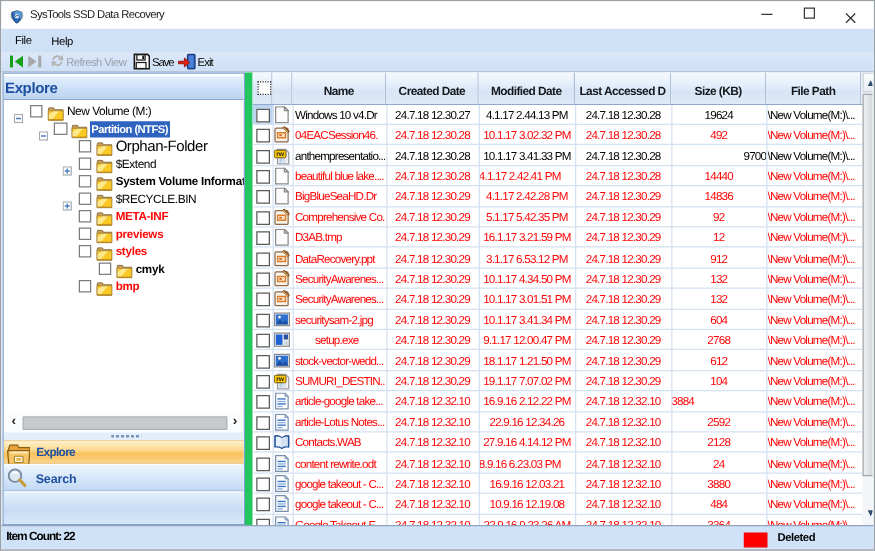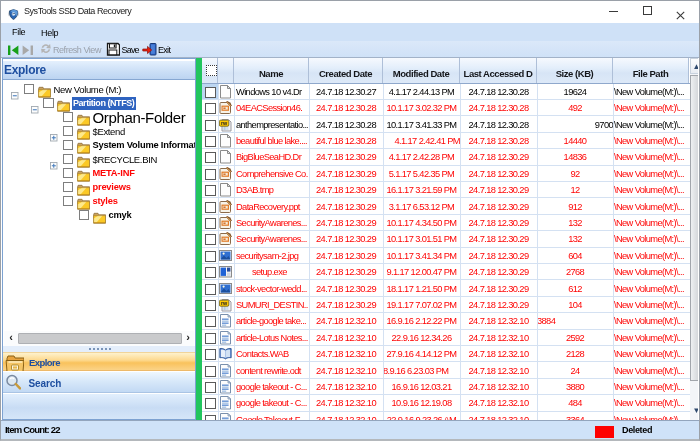--- a/index.html
+++ b/index.html
@@ -103,21 +103,21 @@
       </div>
 <div class="abs" style="left:0;top:51px;width:192px;height:14px">
         <div class="abs" style="left:59.5px;top:1.5px;width:10.5px;height:10.5px;background:#fff;border:1px solid #7e7e7e"></div>
         <div class="abs" style="left:73.5px;top:1.5px"><svg width="13" height="12" viewBox="0 0 13 12">
             <path d="M0.6 3.2 l0.5 -1.9 h3.9 l0.7 1.5 h6.8 v8.3 h-11.9 z" fill="#c9a25e" stroke="#8f6f3a" stroke-width="0.8"></path>
             <path d="M0.6 3.6 h11.9 v7.5 h-11.9 z" fill="#fbc926"></path>
             <path d="M0.6 6.5 l5 -2.9 h4 l-6.5 7.5 h-2.5 z" fill="#fde98c"></path>
             <path d="M0.6 10.2 h11.9 v0.9 h-11.9 z" fill="#d89a10"></path>
             <path d="M0.6 3.6 h11.9 v7.5 h-11.9 z" fill="none" stroke="#a8843a" stroke-width="0.7"></path>
           </svg></div>
-        <div class="abs ttxt" style="left:89.5px;top:1px;font-size:15px;letter-spacing:-0.35px;color:#000;">Orphan-Folder</div>
+        <div class="abs ttxt" style="left:89.5px;top:1px;font-size:12px;letter-spacing:-0.35px;color:#000;">Orphan-Folder</div>
       </div>
 <div class="abs" style="left:0;top:65px;width:192px;height:14px">
         <div class="abs" style="left:47px;top:4px"><svg width="8" height="8" viewBox="0 0 8 8">
             <rect x="0.5" y="0.5" width="6.5" height="6.5" fill="#fdfdfd" stroke="#a0a8b0" stroke-width="0.9"></rect>
             <path d="M1.8 3.75 h4" stroke="#4a80c0" stroke-width="1.1"></path>
             <path d="M3.75 1.8 v4" stroke="#4a80c0" stroke-width="1.1"></path>
           </svg></div>
         <div class="abs" style="left:59.5px;top:1.5px;width:10.5px;height:10.5px;background:#fff;border:1px solid #7e7e7e"></div>
         <div class="abs" style="left:73.5px;top:1.5px"><svg width="13" height="12" viewBox="0 0 13 12">
             <path d="M0.6 3.2 l0.5 -1.9 h3.9 l0.7 1.5 h6.8 v8.3 h-11.9 z" fill="#c9a25e" stroke="#8f6f3a" stroke-width="0.8"></path>
@@ -191,20 +191,31 @@
 <div class="abs" style="left:16px;top:149px;width:192px;height:14px">
         <div class="abs" style="left:59.5px;top:1.5px;width:10.5px;height:10.5px;background:#fff;border:1px solid #7e7e7e"></div>
         <div class="abs" style="left:73.5px;top:1.5px"><svg width="13" height="12" viewBox="0 0 13 12">
             <path d="M0.6 3.2 l0.5 -1.9 h3.9 l0.7 1.5 h6.8 v8.3 h-11.9 z" fill="#c9a25e" stroke="#8f6f3a" stroke-width="0.8"></path>
             <path d="M0.6 3.6 h11.9 v7.5 h-11.9 z" fill="#fbc926"></path>
             <path d="M0.6 6.5 l5 -2.9 h4 l-6.5 7.5 h-2.5 z" fill="#fde98c"></path>
             <path d="M0.6 10.2 h11.9 v0.9 h-11.9 z" fill="#d89a10"></path>
             <path d="M0.6 3.6 h11.9 v7.5 h-11.9 z" fill="none" stroke="#a8843a" stroke-width="0.7"></path>
           </svg></div>
         <div class="abs ttxt" style="left:89.5px;top:1px;font-size:9.3px;letter-spacing:-0.2px;font-weight:bold;color:#000;">cmyk</div>
+      </div>
+<div class="abs" style="left:0;top:163px;width:192px;height:14px">
+        <div class="abs" style="left:59.5px;top:1.5px;width:10.5px;height:10.5px;background:#fff;border:1px solid #7e7e7e"></div>
+        <div class="abs" style="left:73.5px;top:1.5px"><svg width="13" height="12" viewBox="0 0 13 12">
+            <path d="M0.6 3.2 l0.5 -1.9 h3.9 l0.7 1.5 h6.8 v8.3 h-11.9 z" fill="#c9a25e" stroke="#8f6f3a" stroke-width="0.8"></path>
+            <path d="M0.6 3.6 h11.9 v7.5 h-11.9 z" fill="#fbc926"></path>
+            <path d="M0.6 6.5 l5 -2.9 h4 l-6.5 7.5 h-2.5 z" fill="#fde98c"></path>
+            <path d="M0.6 10.2 h11.9 v0.9 h-11.9 z" fill="#d89a10"></path>
+            <path d="M0.6 3.6 h11.9 v7.5 h-11.9 z" fill="none" stroke="#a8843a" stroke-width="0.7"></path>
+          </svg></div>
+        <div class="abs ttxt" style="left:89.5px;top:1px;font-size:9.3px;letter-spacing:-0.2px;font-weight:bold;color:#fe0505;">bmp</div>
       </div>
 <div class="abs" style="left:1px;top:272px;width:190px;height:15px;background:#fbfcfd">
 <div class="abs" style="left:2px;top:1px;width:10px;height:12px;color:#222;font-size:11px;line-height:11px;font-weight:bold;text-align:center">‹</div>
 <div class="abs" style="left:14px;top:1.5px;width:164px;height:11px;background:#c9cacc;border:1px solid #aeb0b4;border-radius:1px"></div>
 <div class="abs" style="left:179px;top:1px;width:10px;height:12px;color:#222;font-size:11px;line-height:11px;font-weight:bold;text-align:center">›</div>
 </div>
 <div class="abs" style="left:0;top:287px;width:192px;height:6px;background:#e4eefb"></div>
 <div class="abs" style="left:86px;top:289px;width:24px;height:2px;background:repeating-linear-gradient(90deg,#7a94b8 0,#7a94b8 2px,transparent 2px,transparent 4px)"></div>
 <div class="abs" style="left:0;top:293px;width:192px;height:19px;background:linear-gradient(#fef2cc,#fdd98e 42%,#f9c25c 58%,#fbd387);border-top:1px solid #f0d49a;border-bottom:1px solid #edb96a">
         <div class="abs" style="left:1.5px;top:1px"><svg width="19" height="17" viewBox="0 0 19 17">
@@ -289,21 +300,21 @@
 </div>
 <div class="abs rowline" style="left:0;top:74.89999999999999px;width:488px;height:16.4px">
 <div class="abs" style="left:0;top:0;width:17px;height:100%;"></div>
 <div class="cb abs" style="left:3px;top:3px;width:11px;height:11px"></div>
 <div class="abs" style="left:16.5px;top:1px"><svg width="13" height="14" viewBox="0 0 13 14">
             <path d="M1.5 0.5 h7 l3 3 v9.5 h-10 z" fill="#fdfdfd" stroke="#8a8a8a" stroke-width="1"></path>
             <path d="M8.5 0.5 v3 h3 z" fill="#e8e8e8" stroke="#8a8a8a" stroke-width="1"></path>
           </svg></div>
 <div class="abs cell red" style="left:34px;width:72px">beautiful blue lake....</div>
 <div class="abs cell red" style="left:107px;width:74px;text-align:center">24.7.18 12.30.28</div>
-<div class="abs cell red" style="left:181px;width:77px;text-align:right">4.1.17 2.42.41 PM</div>
+<div class="abs cell red" style="left:181px;width:77px;text-align:left">4.1.17 2.42.41 PM</div>
 <div class="abs cell red" style="left:258px;width:77px;text-align:center">24.7.18 12.30.28</div>
 <div class="abs cell red" style="left:335px;width:76px;text-align:center">14440</div>
 <div class="abs cell red" style="left:412px;width:75px">\New Volume(M:)\...</div>
 </div>
 <div class="abs rowline" style="left:0;top:91.3px;width:488px;height:16.4px">
 <div class="abs" style="left:0;top:0;width:17px;height:100%;"></div>
 <div class="cb abs" style="left:3px;top:3px;width:11px;height:11px"></div>
 <div class="abs" style="left:16.5px;top:1px"><svg width="13" height="14" viewBox="0 0 13 14">
             <path d="M1.5 0.5 h7 l3 3 v9.5 h-10 z" fill="#fdfdfd" stroke="#8a8a8a" stroke-width="1"></path>
             <path d="M8.5 0.5 v3 h3 z" fill="#e8e8e8" stroke="#8a8a8a" stroke-width="1"></path>

